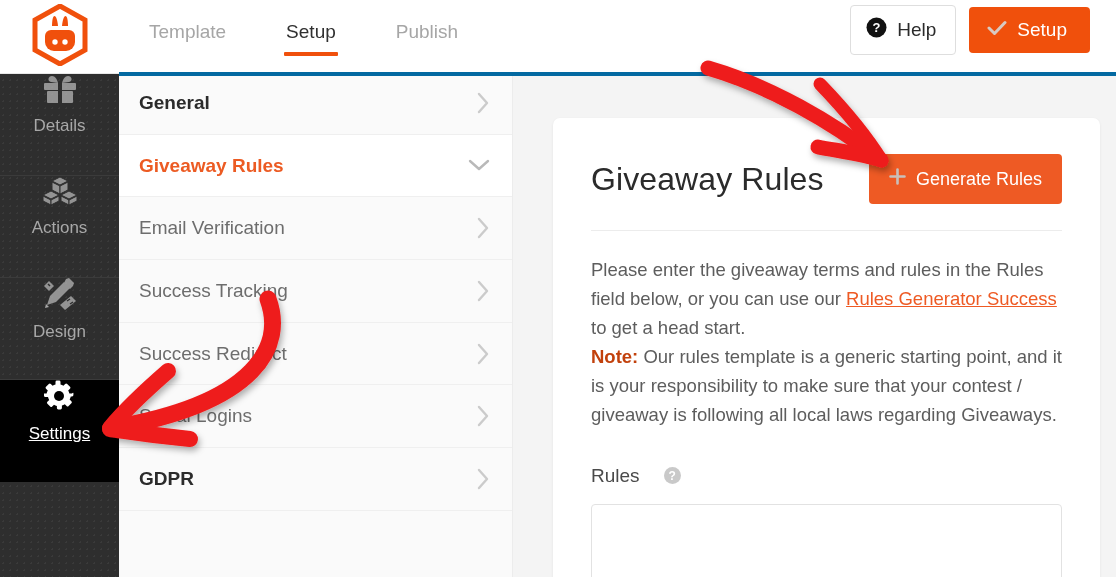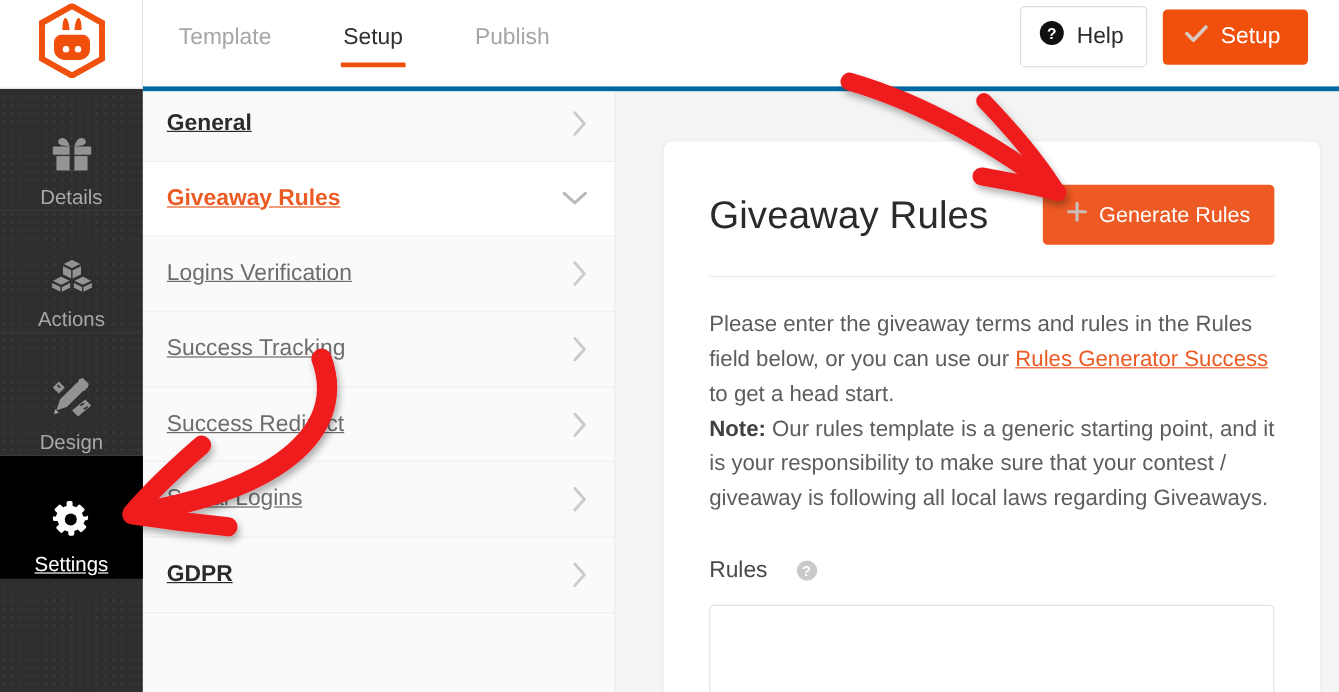--- a/index.html
+++ b/index.html
@@ -36,21 +36,21 @@
     display: flex;
     align-items: center;
     justify-content: center;
     border-bottom: 1px solid #e8e8e8;
   }
   .rail-item {
     height: 101px;
     display: flex;
     flex-direction: column;
     align-items: center;
-    justify-content: flex-end;
+    justify-content: flex-start;
     gap: 7px;
     color: #a8a8a8;
     font-size: 17px;
     border-bottom: 1px solid #3b3b3b;
     cursor: pointer;
     position: relative;
   }
   .rail-item .ricon { opacity: .78; display:block; }
   .rail-item.active {
     background: #000000;
@@ -152,21 +152,20 @@
     height: 62.7px;
     display: flex;
     align-items: center;
     justify-content: space-between;
     padding: 0 22px 0 20px;
     box-sizing: border-box;
     border-bottom: 1px solid #efefef;
     font-size: 19px;
     color: #6d6d6d;
     cursor: pointer;
-    text-decoration: underline;
   }
   .slist-row.dark { color: #2b2b2b; font-weight: 600; }
   .slist-row.active {
     background: #ffffff;
     color: #ec5b23;
     font-weight: 700;
   }
   .chev {
     color: #cbcbcb;
     font-size: 0;
@@ -223,21 +222,21 @@
   .panel-body {
     padding-top: 24px;
     font-size: 18.5px;
     line-height: 29px;
     color: #5d5d5d;
   }
   .panel-body a {
     color: #ee5a24;
     text-decoration: underline;
   }
-  .panel-body b { color: #404040; font-weight: 700; }
+  .panel-body b { color: #c2410c; font-weight: 700; }
   .field-label {
     margin-top: 32px;
     font-size: 19px;
     color: #4a4a4a;
     display: flex;
     align-items: center;
     gap: 24px;
   }
   .help-dot {
     width: 17px; height: 17px;
@@ -410,21 +409,21 @@
     <div class="slist-row active">
       <span>Giveaway Rules</span>
       <span class="chev">
         <svg width="22" height="13" viewBox="0 0 22 13">
             <path d="M2 2 L11 10 L20 2" fill="none" stroke="#b9b9b9" stroke-width="2.4" stroke-linecap="round" stroke-linejoin="round"></path>
           </svg>
       </span>
     </div>
 
     <div class="slist-row">
-      <span>Logins Verification</span>
+      <span>Email Verification</span>
       <span class="chev">
         <svg width="13" height="22" viewBox="0 0 13 22">
             <path d="M2 2 L10 11 L2 20" fill="none" stroke="#cbcbcb" stroke-width="2.4" stroke-linecap="round" stroke-linejoin="round"></path>
           </svg>
       </span>
     </div>
 
     <div class="slist-row">
       <span>Success Tracking</span>
       <span class="chev">

